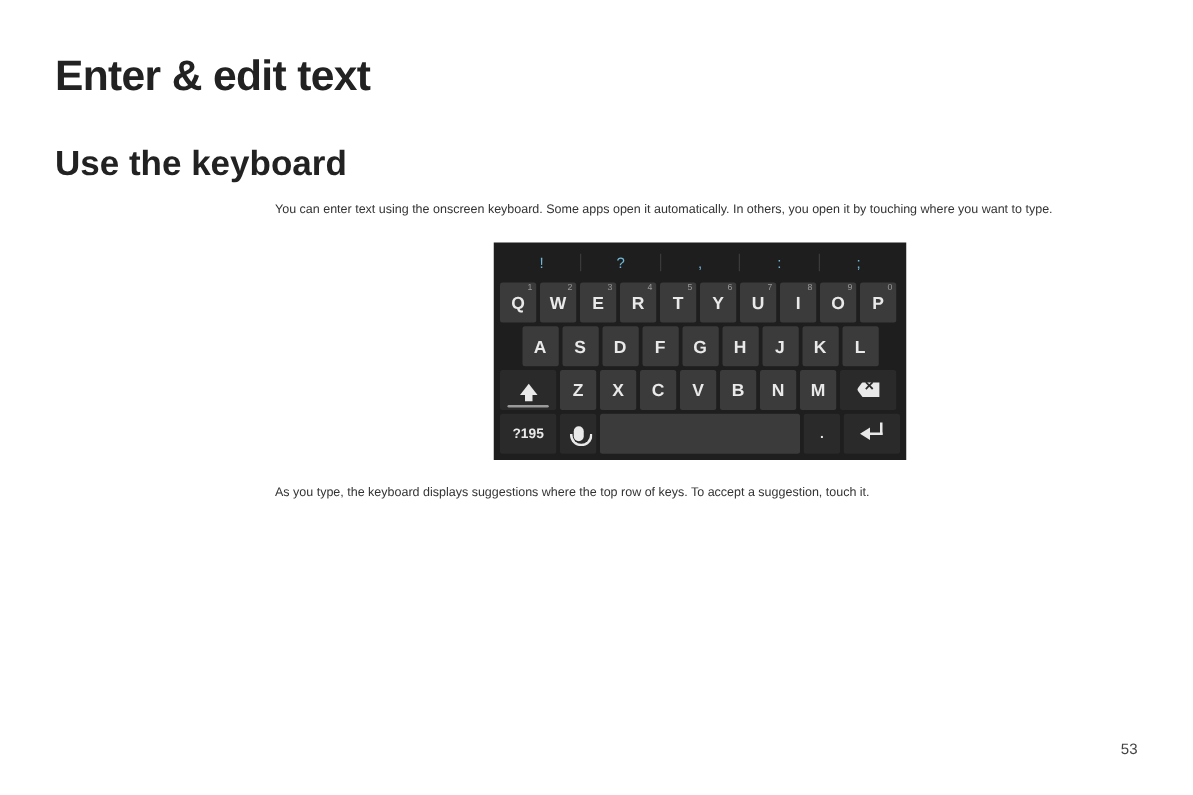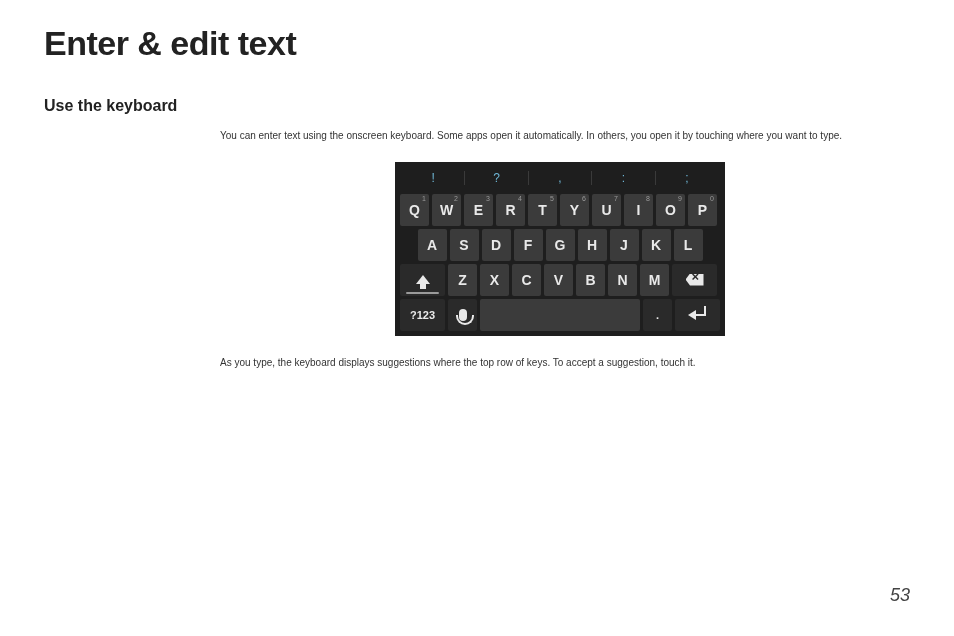--- a/index.html
+++ b/index.html
@@ -1,22 +1,22 @@
 <!DOCTYPE html>
 <html><head>
 <meta charset="utf-8">
 <style>
   * { box-sizing: border-box; margin: 0; padding: 0; }
   html, body { width: 954px; height: 636px; background: #fff; font-family: "Helvetica Neue", Helvetica, Arial, sans-serif; color: #222; }
-  .page { padding: 24px 44px 0 44px; position: relative; height: 100%; }
+  .page { padding: 42px 44px 0 44px; position: relative; height: 100%; }
   .h1 { font-size: 34px; font-weight: 700; letter-spacing: -0.5px; margin-bottom: 34px; }
-  .h2 { font-size: 16px; font-weight: 700; margin-bottom: 14px; margin-top: 30px; }
+  .h2 { font-size: 28px; font-weight: 700; margin-bottom: 14px; margin-top: 30px; }
   .body-block { margin-left: 176px; margin-right: 10px; }
   .p { font-size: 10px; line-height: 1.45; color: #333; margin-bottom: 18px; }
-  .page-num { position: absolute; right: 44px; bottom: 30px; font-size: 18px; color: #444; font-style: italic; }
+  .page-num { position: absolute; right: 44px; bottom: 30px; font-size: 12px; color: #444; }
 
   
   .kb-wrap { width: 330px; margin: 0 auto 20px auto; }
   .kb { background: #1e1e1e; padding: 3px 3px 5px 3px; }
   .sugg { display: flex; height: 26px; align-items: center; padding: 0 4px; }
   .sugg span { flex: 1; text-align: center; font-size: 12px; color: #6fb7d6; }
   .sugg .sep { flex: 0 0 1px; width: 1px; height: 14px; background: #3a3a3a; }
 
   .row { display: flex; gap: 3px; margin-top: 3px; padding: 0 2px; }
   .row.center { justify-content: center; }
@@ -129,21 +129,21 @@
           <div class="key">V</div>
           <div class="key">B</div>
           <div class="key">N</div>
           <div class="key">M</div>
           <div class="key wide fn">
               <span class="icon-back"></span>
             </div>
         </div>
 
         <div class="row">
-          <div class="key wide fn">?123</div>
+          <div class="key wide fn">?195</div>
           <div class="key fn" style="flex:0 0 29px">
               <span class="icon-mic"></span>
             </div>
           <div class="key space"></div>
           <div class="key fn" style="flex:0 0 29px">.</div>
           <div class="key enter fn">
               <span class="icon-enter"></span>
             </div>
         </div>
 

